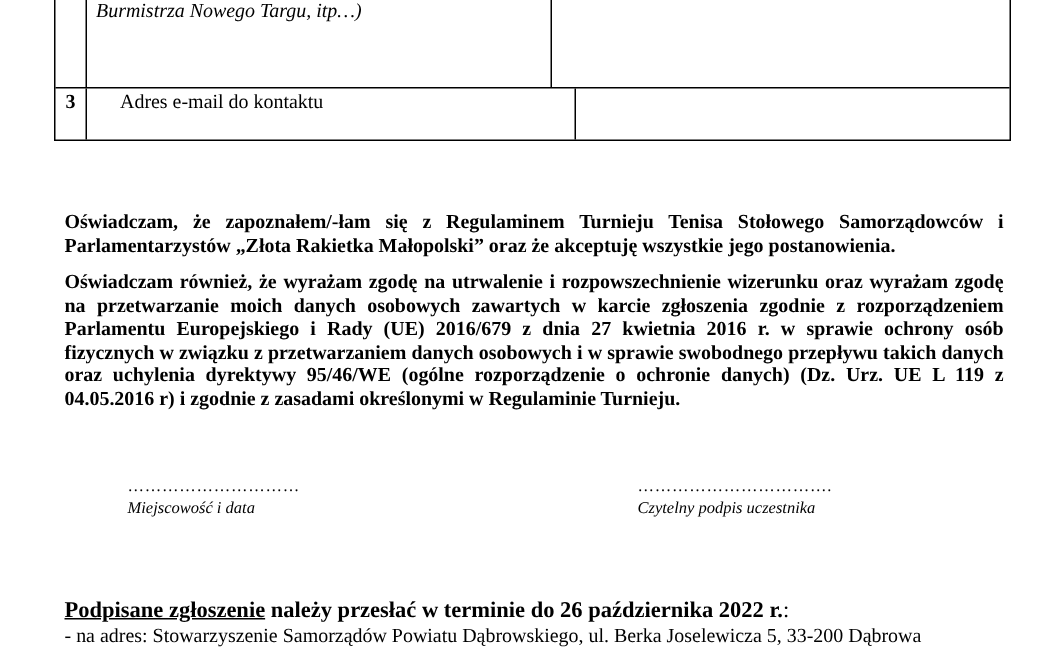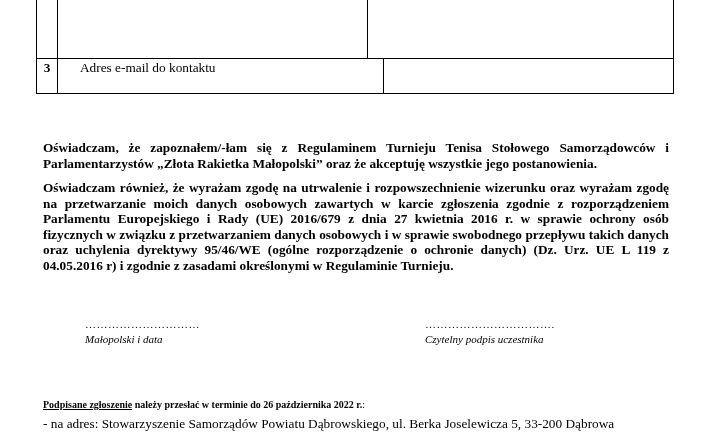--- a/index.html
+++ b/index.html
@@ -85,57 +85,58 @@
       display: block;
       margin-top: 3px;
     }
     #sig-left { left: 85px; top: 318px; }
     #sig-right { left: 425px; top: 318px; }
     .footer-title {
       position: absolute;
       left: 43px;
       top: 399px;
       font-weight: bold;
-      font-size: 10px;
+      font-size: 15px;
     }
     .footer-title .u {
       text-decoration: underline;
     }
     .footer-line {
       position: absolute;
       left: 43px;
       top: 416px;
       width: 660px;
       white-space: nowrap;
       font-size: 13.3px;
     }
   </style>
 </head>
 <body>
 
 <div class="table">
   <div class="row row-hint">
     <div class="cell-num"></div>
     <div class="cell-label">
+      <div>Burmistrza Nowego Targu, itp…)</div>
     </div>
     <div class="cell-value"></div>
   </div>
   <div class="row row-email">
     <div class="cell-num">3</div>
     <div class="cell-label">Adres e-mail do kontaktu</div>
     <div class="cell-value"></div>
   </div>
 </div>
 
 <p class="para" id="p1">Oświadczam, że zapoznałem/-łam się z Regulaminem Turnieju Tenisa Stołowego Samorządowców i Parlamentarzystów „Złota Rakietka Małopolski” oraz że akceptuję wszystkie jego postanowienia.</p>
 <p class="para" id="p2">Oświadczam również, że wyrażam zgodę na utrwalenie i rozpowszechnienie wizerunku oraz wyrażam zgodę na przetwarzanie moich danych osobowych zawartych w karcie zgłoszenia zgodnie z rozporządzeniem Parlamentu Europejskiego i Rady (UE) 2016/679 z dnia 27 kwietnia 2016 r. w sprawie ochrony osób fizycznych w związku z przetwarzaniem danych osobowych i w sprawie swobodnego przepływu takich danych oraz uchylenia dyrektywy 95/46/WE (ogólne rozporządzenie o ochronie danych) (Dz. Urz. UE L 119 z 04.05.2016 r) i zgodnie z zasadami określonymi w Regulaminie Turnieju.</p>
 
 <div class="sig" id="sig-left">
   <span class="dots">…………………………</span>
-  <span class="label">Małopolski i data</span>
+  <span class="label">Miejscowość i data</span>
 </div>
 
 <div class="sig" id="sig-right">
   <span class="dots">…………………………….</span>
   <span class="label">Czytelny podpis uczestnika</span>
 </div>
 
 <div class="footer-title">
   <span class="u">Podpisane zgłoszenie</span><span> należy przesłać w terminie do 26 października 2022 r.</span><span style="font-weight:normal">:</span>
 </div>

